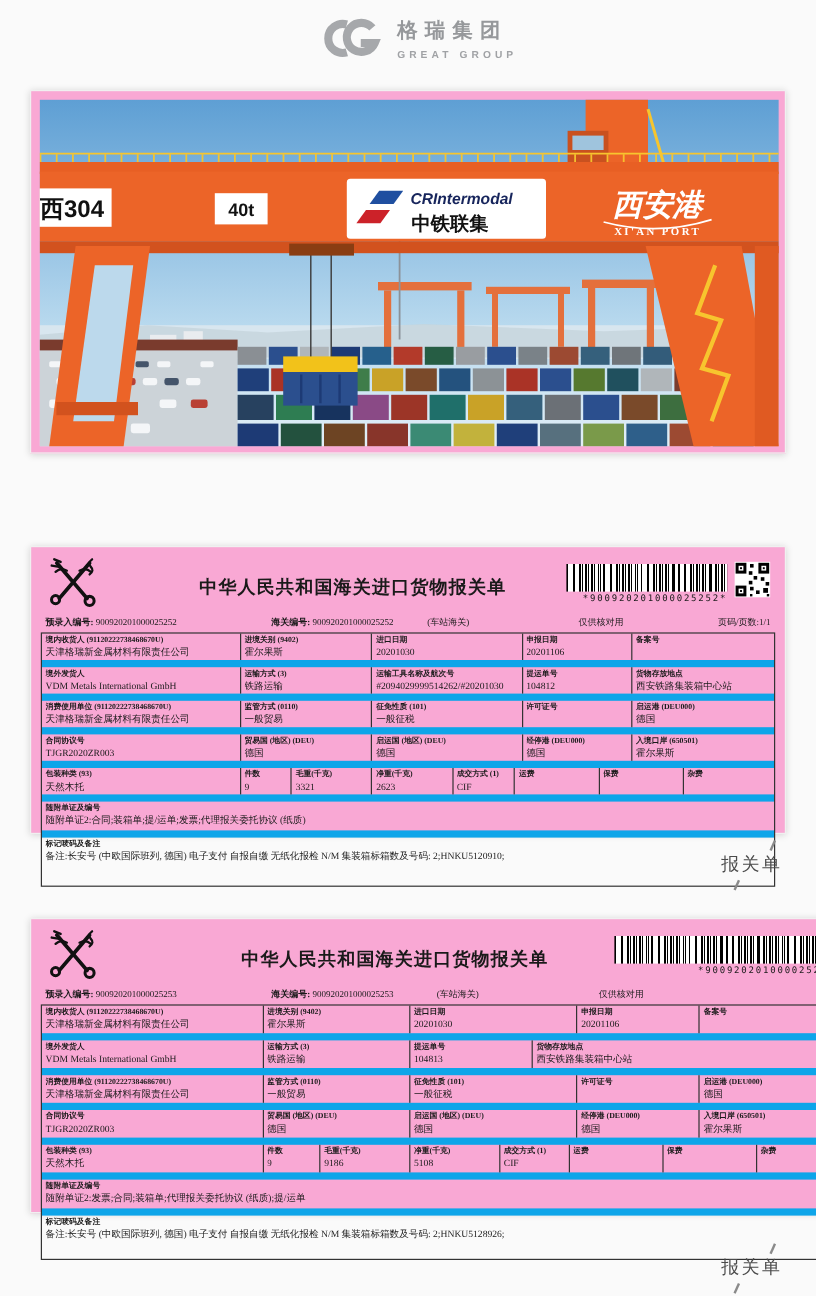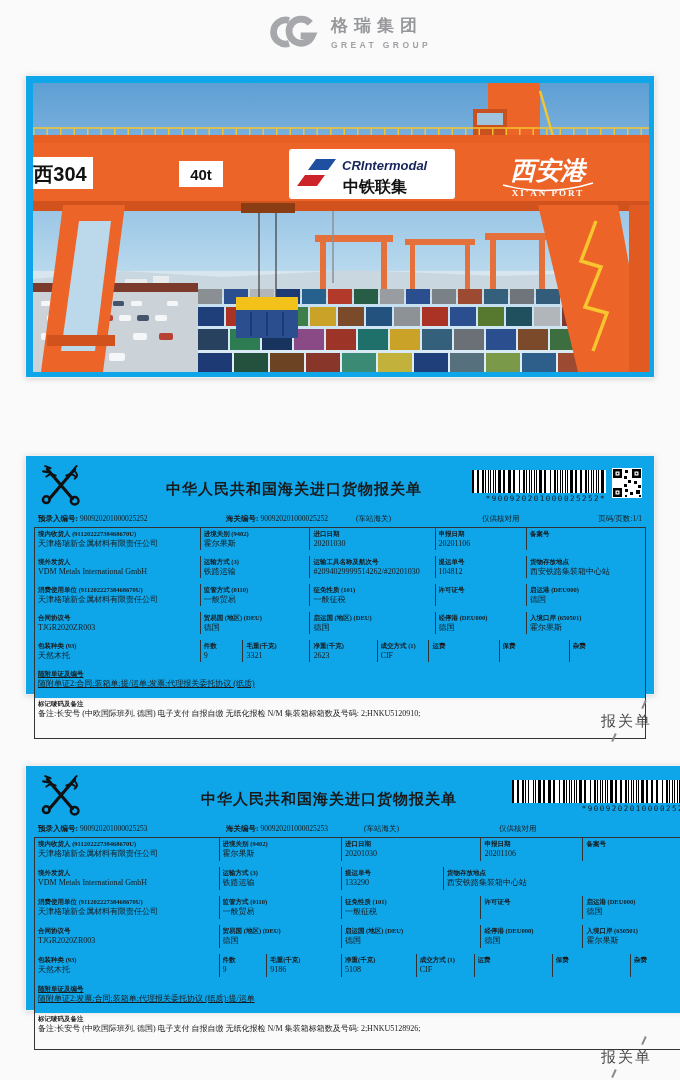--- a/index.html
+++ b/index.html
@@ -6,21 +6,21 @@
   #app{position:relative;width:680px;height:1080px;overflow:hidden;background:#fafafa;
        font-family:"Liberation Serif","DejaVu Serif",serif;color:#1a1a1a;}
 
   
   .logo{position:absolute;top:14px;left:0;right:0;display:flex;justify-content:center;align-items:center;gap:12px;padding-left:12px;}
   .logo-text{display:flex;flex-direction:column;}
   .logo-cn{font-family:"Liberation Sans",sans-serif;font-size:17px;font-weight:bold;color:#96989b;letter-spacing:6px;}
   .logo-en{font-family:"Liberation Sans",sans-serif;font-size:8.5px;font-weight:bold;color:#a0a2a5;letter-spacing:3.4px;margin-top:3px;}
 
   
-  .card{position:absolute;background:#0ea5e9;box-shadow:0 1px 6px rgba(0,0,0,.16);border:1px solid #f0f0f0;box-sizing:border-box;}
+  .card{position:absolute;background:#f9a8d4;box-shadow:0 1px 6px rgba(0,0,0,.16);border:1px solid #f0f0f0;box-sizing:border-box;}
   #photoCard{left:25px;top:75px;width:630px;height:303px;padding:7px;}
   #photoCard svg{display:block;}
 
   
   .cap{position:absolute;right:28px;text-align:right;font-family:"Liberation Sans",sans-serif;color:#4b4b4b;}
   .cap-text{font-size:15px;letter-spacing:2px;line-height:18px;}
   .slash{height:9px;width:1.5px;background:#8a8a8a;transform:rotate(24deg);}
   .s-top{margin:0 62px 3px auto;}
   .s-bot{margin:3px 84px 0 auto;}
   .cap-sm .s-top{margin-right:8px;}
@@ -44,21 +44,21 @@
   .pl{position:absolute;top:0;}
   .grid{margin:0 8px;border:1px solid #333;}
   .row{display:flex;height:22px;}
   #form2 .row{height:23px;}
   .row:not(:first-child),.fullrow{border-top:6px solid #0ea5e9;}
   .cell{box-sizing:border-box;padding:1px 3px;overflow:hidden;}
   .cell + .cell{border-left:1px solid #333;}
   .lab{font-size:6.5px;font-weight:bold;line-height:9px;white-space:nowrap;overflow:hidden;}
   .val{font-size:8px;line-height:11px;white-space:nowrap;overflow:hidden;}
   .fullrow{padding:1px 3px;overflow:hidden;}
-  .docs{height:22px;text-decoration:underline;}
+  .docs{height:22px;}
   .marks{height:38px;}
   #form2 .marks{height:34px;}
   .w0{width:27%}.w1{width:18%}.w2{width:20.5%}.w3{width:15%}.w4{width:19.5%}
   .p0{width:27%}.p1{width:7%}.p2{width:11%}.p3{width:11%}.p4{width:8.5%}.p5{width:11.5%}.p6{width:11.5%}.p7{width:12.5%}
 </style>
 </head>
 <body>
 
 <div id="app">
 
@@ -501,21 +501,21 @@
         <div class="cell w0">
             <div class="lab">境外发货人</div>
             <div class="val">VDM Metals International GmbH</div>
           </div>
         <div class="cell w1">
             <div class="lab">运输方式 (3)</div>
             <div class="val">铁路运输</div>
           </div>
         <div class="cell w3">
             <div class="lab">提运单号</div>
-            <div class="val">133290</div>
+            <div class="val">104813</div>
           </div>
         <div class="cell w4">
             <div class="lab">货物存放地点</div>
             <div class="val">西安铁路集装箱中心站</div>
           </div>
       </div>
       <div class="row">
         <div class="cell w0">
             <div class="lab">消费使用单位 (91120222738468670U)</div>
             <div class="val">天津格瑞新金属材料有限责任公司</div>

